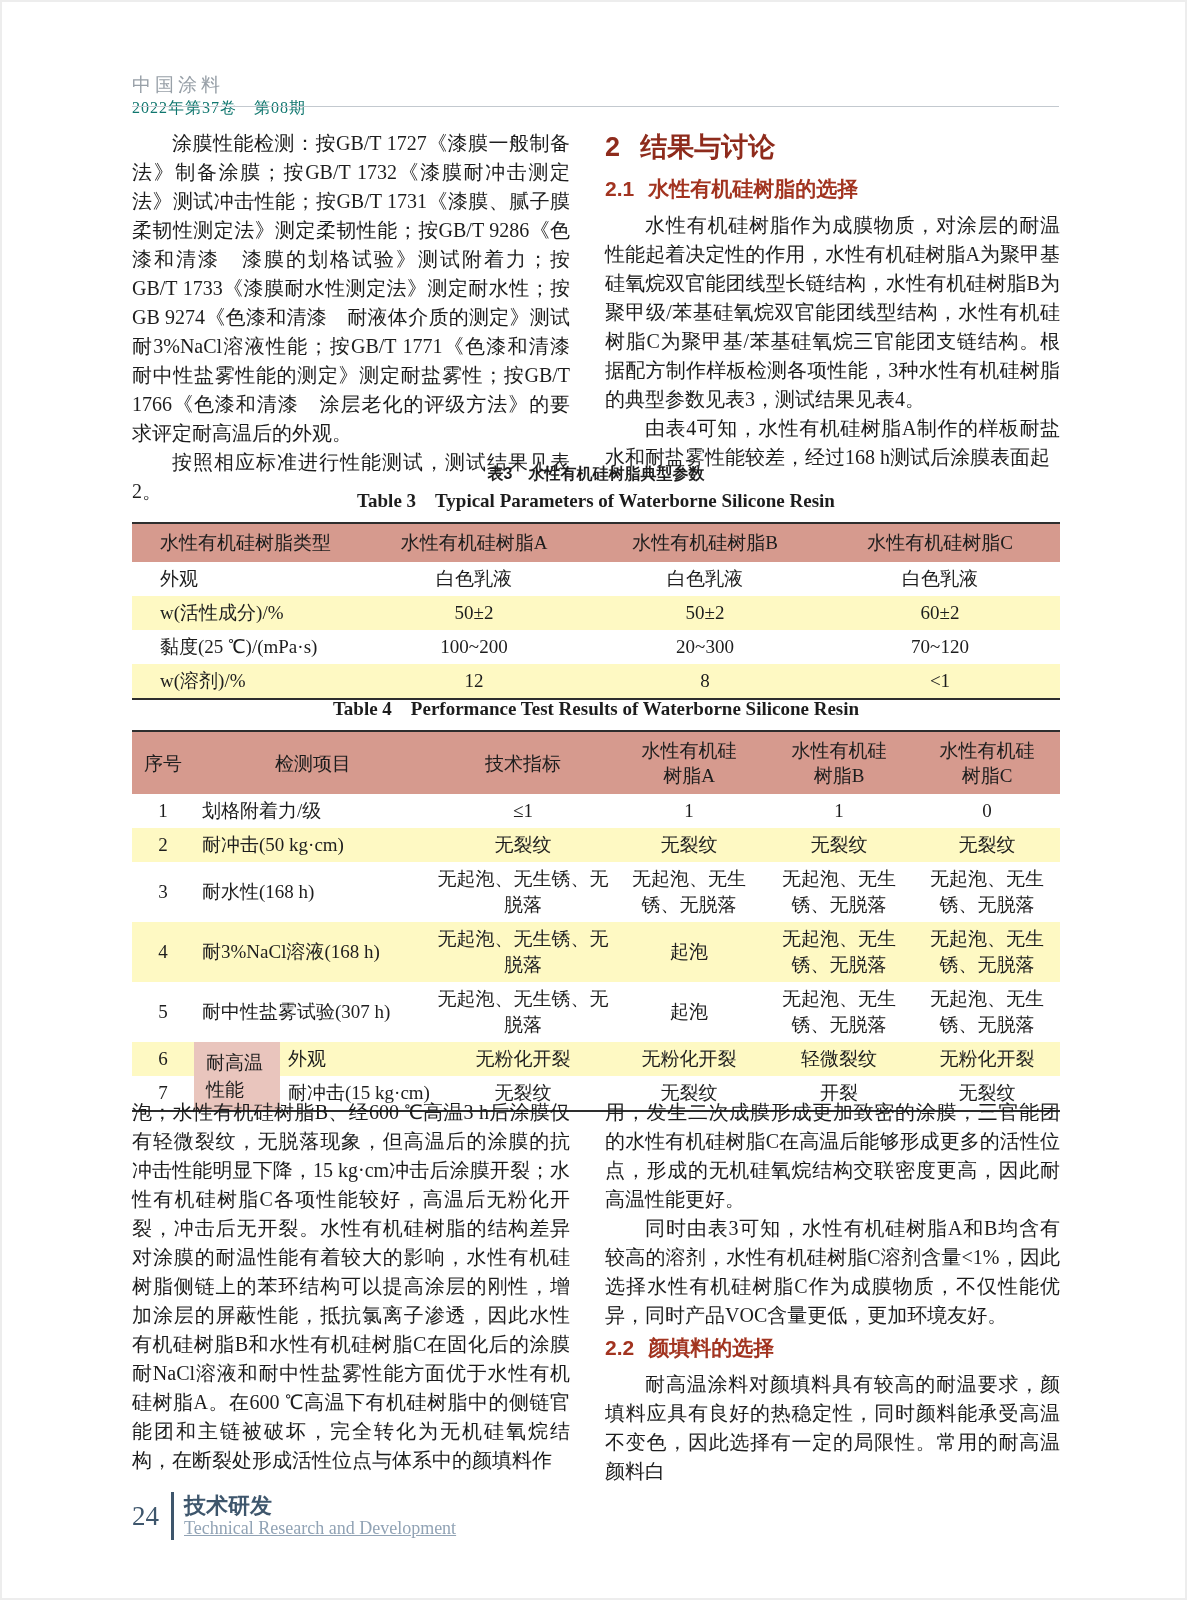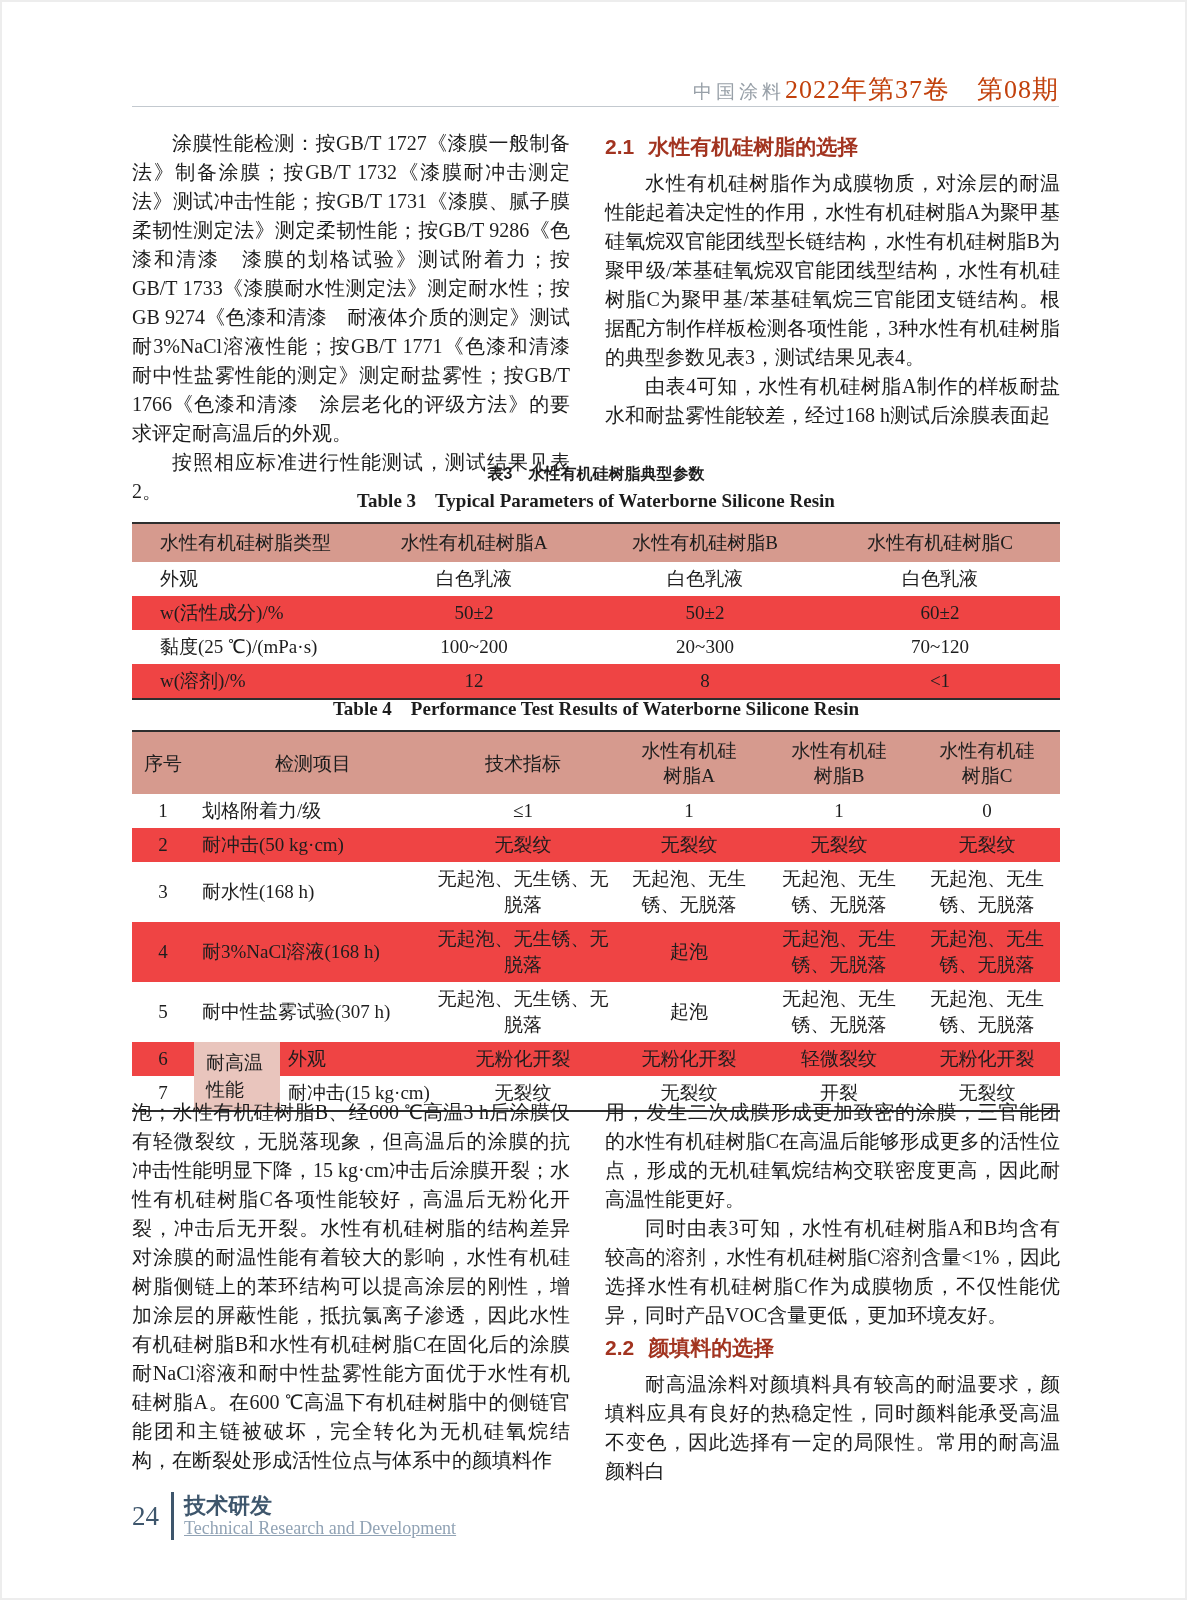--- a/index.html
+++ b/index.html
@@ -4,24 +4,24 @@
 <style>
   html,body { margin:0; padding:0; background:#ffffff; }
   .page {
     position:relative; width:1187px; height:1600px; background:#ffffff;
     font-family:"Liberation Serif", serif; color:#1d1d1d; overflow:hidden;
     border:2px solid #ededed; box-sizing:border-box;
   }
   
   .pghead {
     position:absolute; top:70px; left:130px; width:927px;
-    display:flex; justify-content:flex-end; align-items:baseline;
+    display:flex; justify-content:center; align-items:baseline;flex-direction:column;
   }
   .pghead .journal { font-size:19px; color:#98a0a8; letter-spacing:4px; }
-  .pghead .issue   { font-size:26px; color:#c2410c; letter-spacing:1px; }
+  .pghead .issue   { font-size:16px; color:#0f766e; letter-spacing:1px; }
   .pgrule { position:absolute; top:104px; left:130px; width:927px; border-top:1px solid #c3c9cf; }
 
   
   .cols { position:absolute; left:130px; width:928px; display:flex; gap:35px; }
   .cols.top { top:127px; }
   .cols.bottom { top:1096px; }
   .col-l { width:443px; }
   .col-r { width:460px; }
   .para { font-size:20px; line-height:29px; text-align:justify; text-indent:2em; margin:0; }
   .para.cont { text-indent:0; }
@@ -38,21 +38,21 @@
   .tblock.t3b { top:462px; }
   .tblock.t4b { top:694px; }
   .tbl-title-cn { text-align:center; font-weight:bold; font-size:16px; margin:0 0 3px 0;
                   font-family:"Liberation Sans", sans-serif; }
   .tbl-title-en { text-align:center; font-weight:bold; font-size:19px; margin:0 0 8px 0; }
   table { border-collapse:collapse; width:100%; font-size:19px; table-layout:fixed;
           border-top:2px solid #2e2e2e; border-bottom:2px solid #2e2e2e; }
   thead tr { background:#d69a8e;padding-left:20px; }
   thead th { font-weight:normal; padding:6px 2px; }
   td { padding:4px 2px; text-align:center; vertical-align:middle; line-height:26px; }
-  tr.alt { background:#ef4444;padding-left:14px; }
+  tr.alt { background:#fef9c3;padding-left:14px; }
   
   .t3 col.c1 { width:226px; } .t3 col.c2 { width:232px; } .t3 col.c3 { width:230px; } .t3 col.c4 { width:240px; }
   .t3 th.lbl, .t3 td.lbl { text-align:left; padding-left:28px; }
   
   .t4 col.cno { width:62px; } .t4 col.cgrp { width:86px; } .t4 col.citem { width:152px; }
   .t4 col.cspec { width:182px; } .t4 col.ca { width:150px; } .t4 col.cb { width:150px; } .t4 col.cc { width:146px; }
   .t4 th { white-space:pre-line; line-height:25px; }
   .t4 td.item { text-align:left; padding-left:8px; }
   .t4 td.grp  { background:#e9c5bd; text-align:left; padding-left:12px; line-height:27px; }
 
@@ -74,20 +74,21 @@
     <span class="issue">2022年第37卷　第08期</span>
   </div>
   <div class="pgrule"></div>
 
   <div class="cols top">
     <div class="col-l">
       <p class="para">涂膜性能检测：按GB/T 1727《漆膜一般制备法》制备涂膜；按GB/T 1732《漆膜耐冲击测定法》测试冲击性能；按GB/T 1731《漆膜、腻子膜柔韧性测定法》测定柔韧性能；按GB/T 9286《色漆和清漆　漆膜的划格试验》测试附着力；按GB/T 1733《漆膜耐水性测定法》测定耐水性；按GB 9274《色漆和清漆　耐液体介质的测定》测试耐3%NaCl溶液性能；按GB/T 1771《色漆和清漆　耐中性盐雾性能的测定》测定耐盐雾性；按GB/T 1766《色漆和清漆　涂层老化的评级方法》的要求评定耐高温后的外观。</p>
       <p class="para">按照相应标准进行性能测试，测试结果见表2。</p>
     </div>
     <div class="col-r">
+      <h2 class="h2"><span class="num">2</span><span>结果与讨论</span></h2>
       <h3 class="h3"><span class="num">2.1</span><span>水性有机硅树脂的选择</span></h3>
       <p class="para">水性有机硅树脂作为成膜物质，对涂层的耐温性能起着决定性的作用，水性有机硅树脂A为聚甲基硅氧烷双官能团线型长链结构，水性有机硅树脂B为聚甲级/苯基硅氧烷双官能团线型结构，水性有机硅树脂C为聚甲基/苯基硅氧烷三官能团支链结构。根据配方制作样板检测各项性能，3种水性有机硅树脂的典型参数见表3，测试结果见表4。</p>
       <p class="para">由表4可知，水性有机硅树脂A制作的样板耐盐水和耐盐雾性能较差，经过168 h测试后涂膜表面起</p>
     </div>
   </div>
 
   <div class="tblock t3b">
     <p class="tbl-title-cn">表3　水性有机硅树脂典型参数</p>
     <p class="tbl-title-en">Table 3　Typical Parameters of Waterborne Silicone Resin</p>
     <table class="t3">

